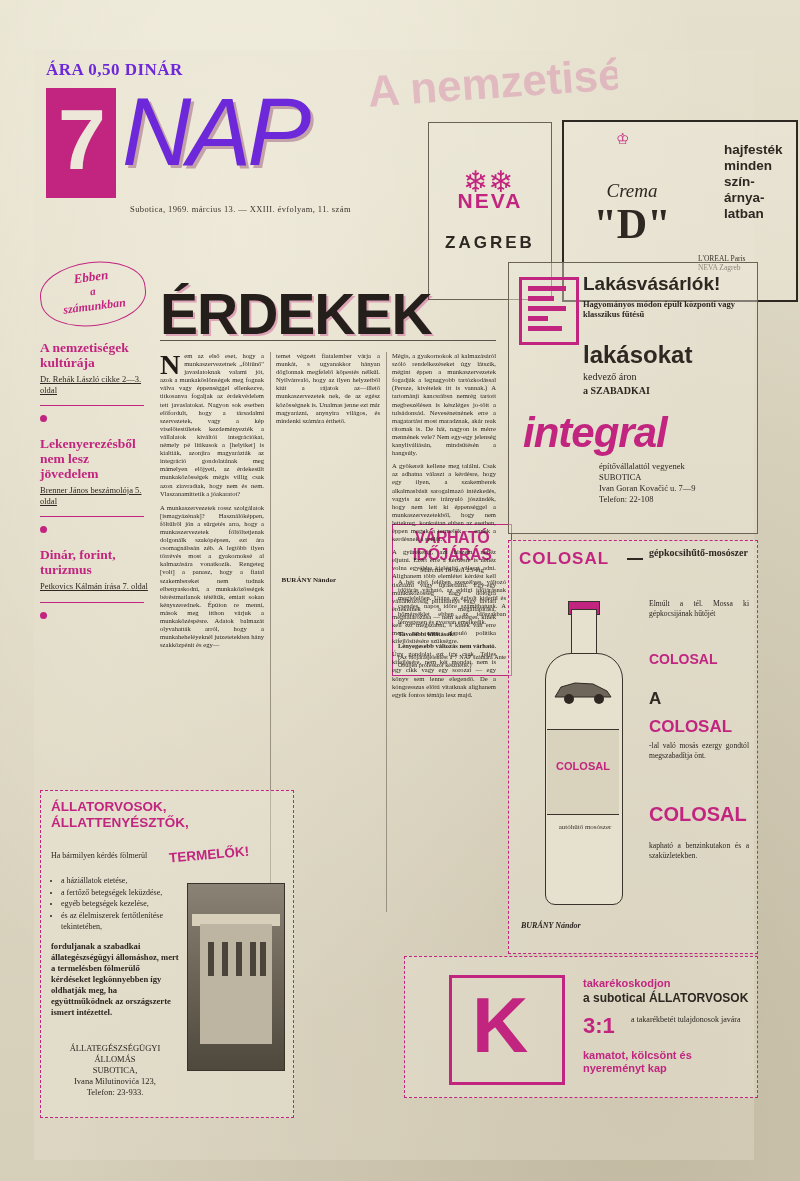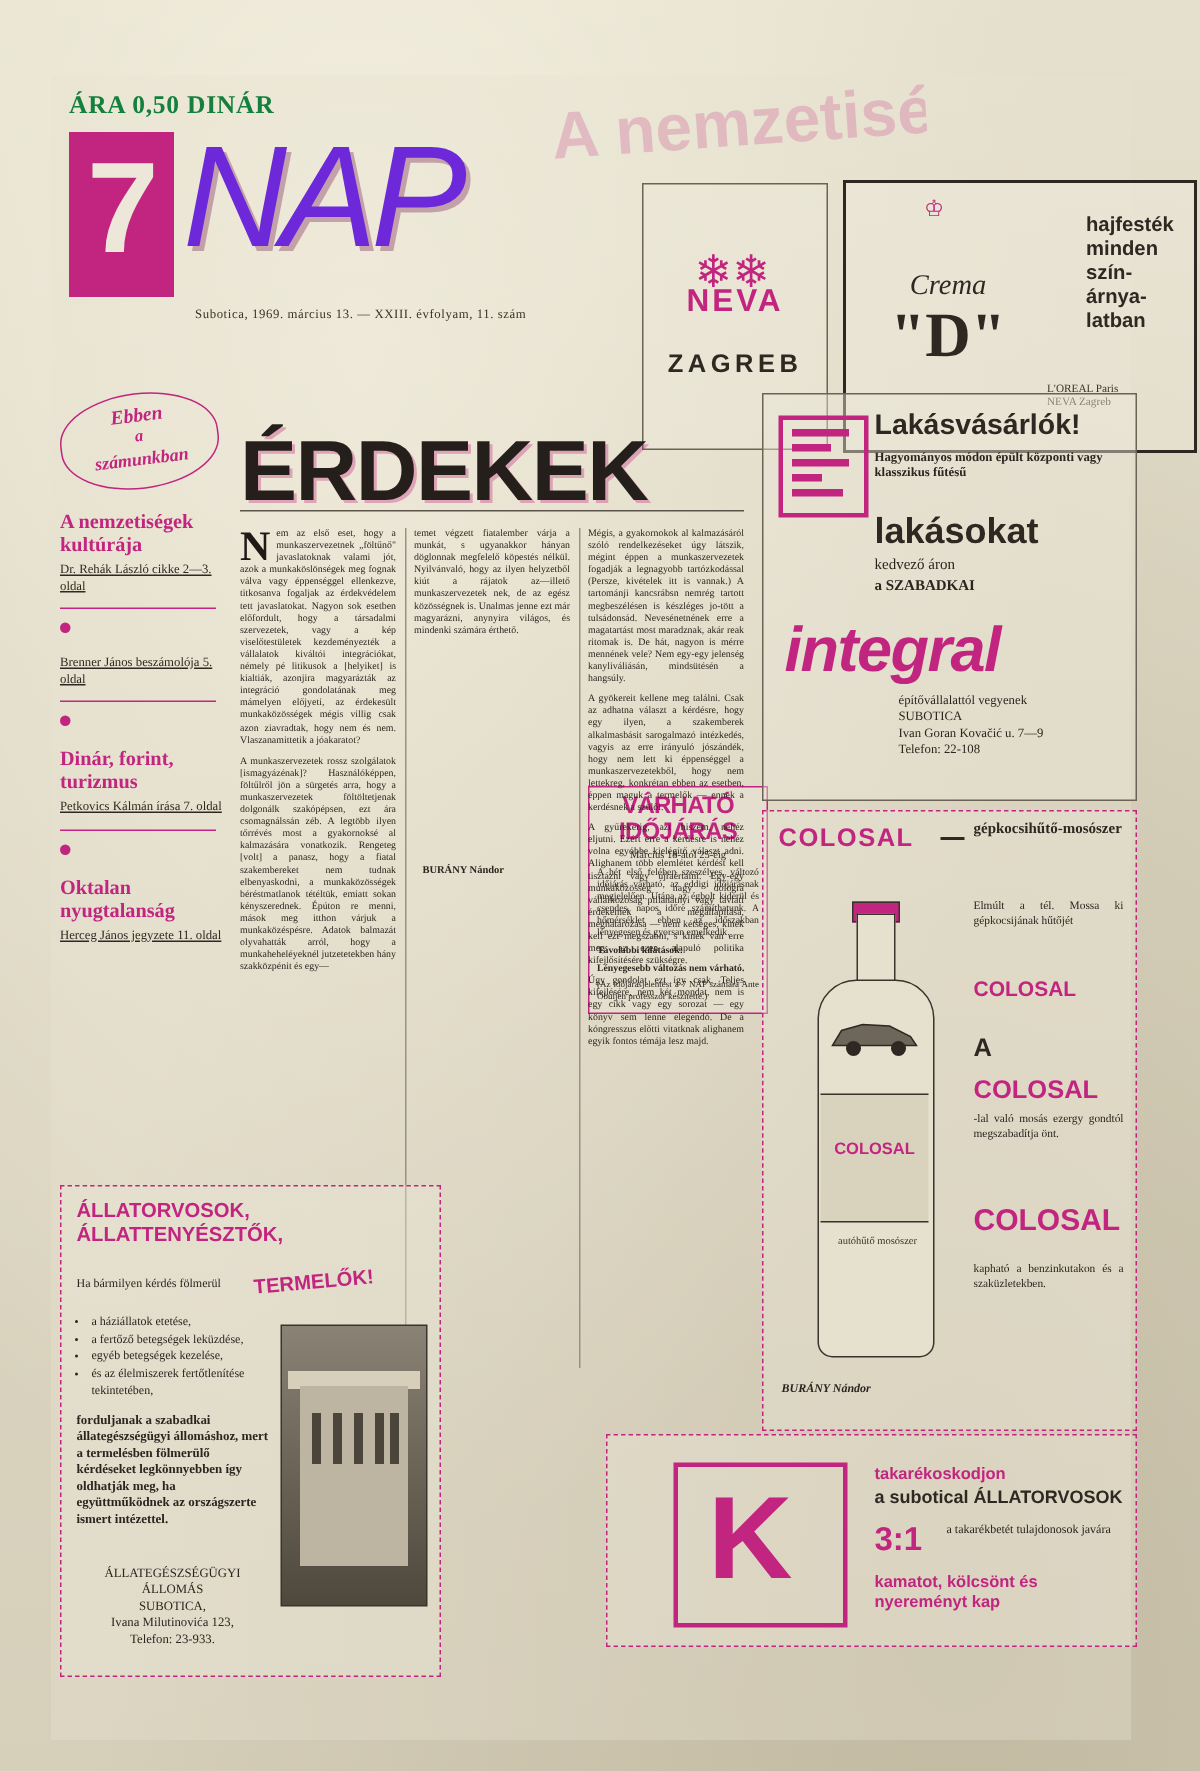--- a/index.html
+++ b/index.html
@@ -23,21 +23,21 @@
     position:absolute;
     left:34px;top:50px;width:720px;height:1110px;
     background:rgba(231,226,210,0.35);
   }
 
   
   .masthead{position:absolute;left:40px;top:56px;width:718px;height:190px;}
   .price{
     position:absolute;left:6px;top:4px;
     font-family:"Liberation Serif",serif;
-    font-weight:700;font-size:17px;letter-spacing:.5px;color:#15803d;text-align:center;
+    font-weight:700;font-size:17px;letter-spacing:.5px;color:#6d28d9;text-align:center;
   }
   .sevenbox{
     position:absolute;left:6px;top:32px;width:70px;height:110px;
     background:#c2257f;
   }
   .sevenbox .seven{
     position:absolute;left:12px;top:8px;
     font-family:"Liberation Sans",sans-serif;
     font-weight:700;font-size:86px;line-height:86px;color:#ece7d8;
   }
@@ -295,33 +295,30 @@
     <span class="e3">számunkban</span>
   </div>
 
   <div class="rail-item">
     <div class="rail-h">A nemzetiségek kultúrája</div>
     <div class="rail-sub">Dr. Rehák László cikke 2—3. oldal</div>
     <div class="rail-rule"></div>
     <div class="bullet"></div>
   </div>
   <div class="rail-item">
+    <div class="rail-h">Lekenyerezésből nem lesz jövedelem</div>
     <div class="rail-sub">Brenner János beszámolója 5. oldal</div>
     <div class="rail-rule"></div>
     <div class="bullet"></div>
   </div>
   <div class="rail-item">
     <div class="rail-h">Dinár, forint, turizmus</div>
     <div class="rail-sub">Petkovics Kálmán írása 7. oldal</div>
     <div class="rail-rule"></div>
     <div class="bullet"></div>
-  </div>
-  <div class="rail-item">
-    <div class="rail-h">Oktalan nyugtalanság</div>
-    <div class="rail-sub">Herceg János jegyzete 11. oldal</div>
   </div>
 </div>
 
 <div class="erdekek">ÉRDEKEK</div>
 <div class="hrule"></div>
 
 <div class="colwrap">
   <div class="colsep" style="left:110px;height:560px;"></div>
   <div class="colsep" style="left:226px;height:560px;"></div>
 

